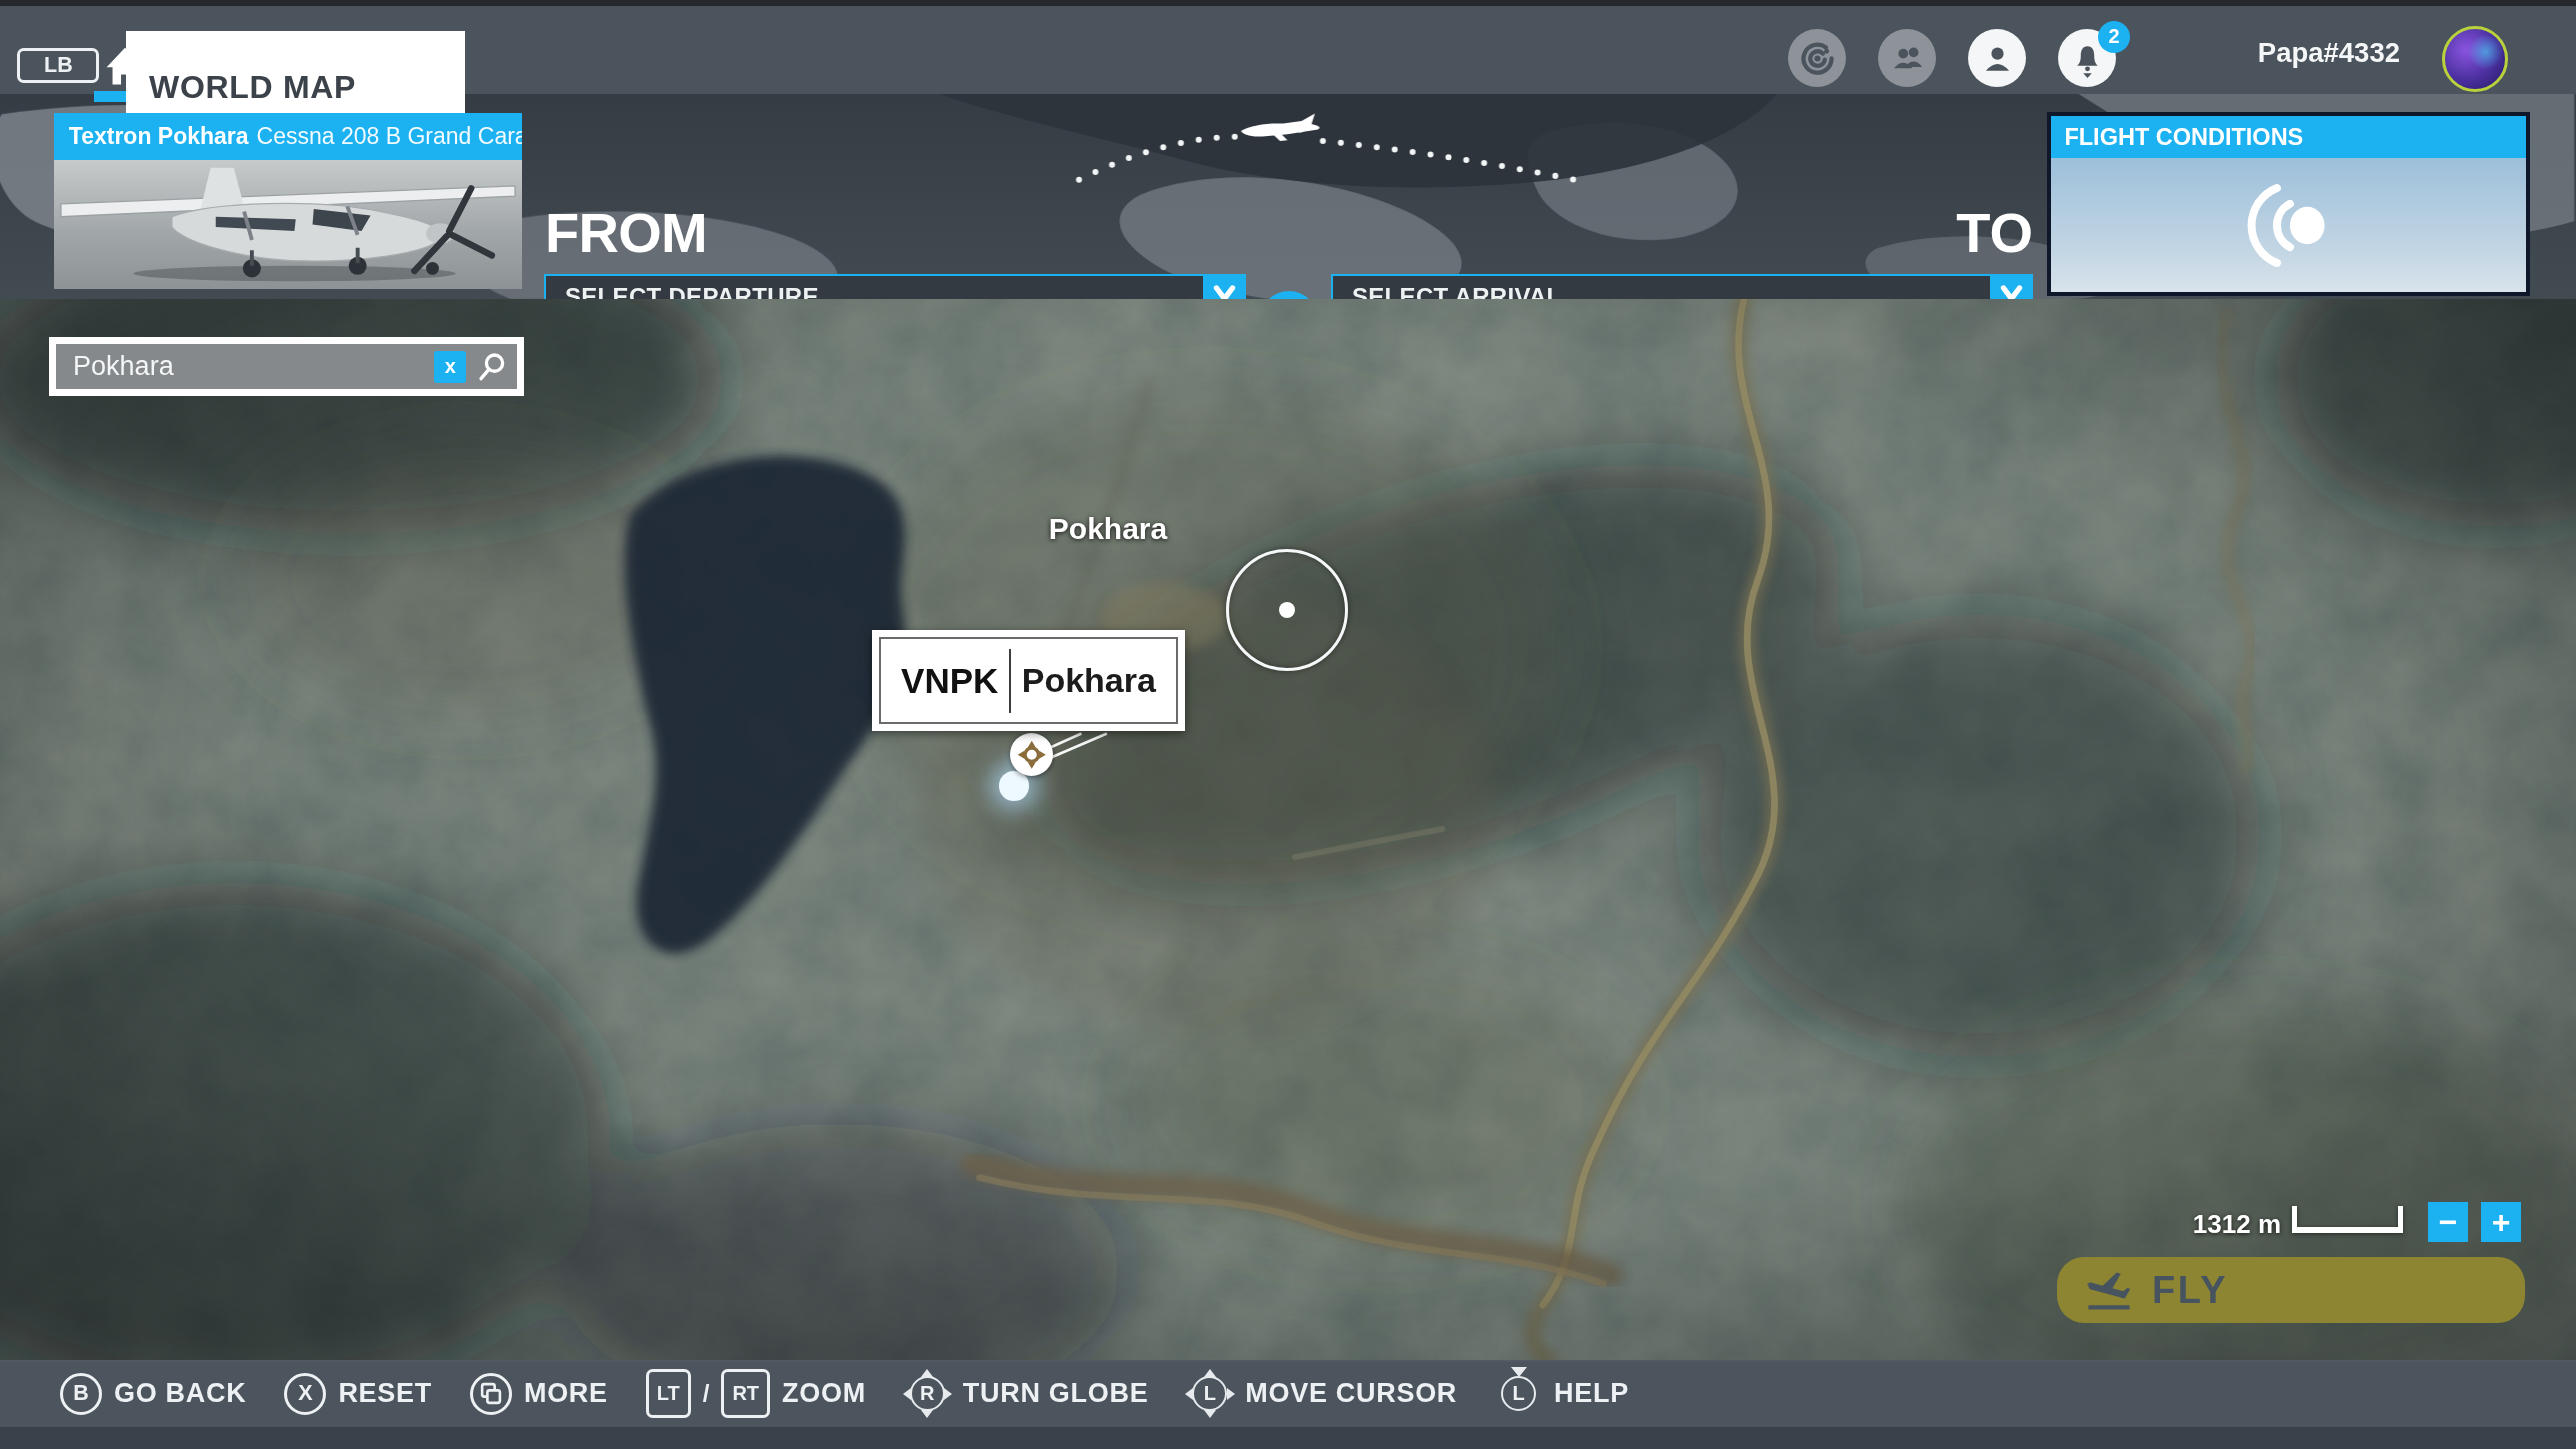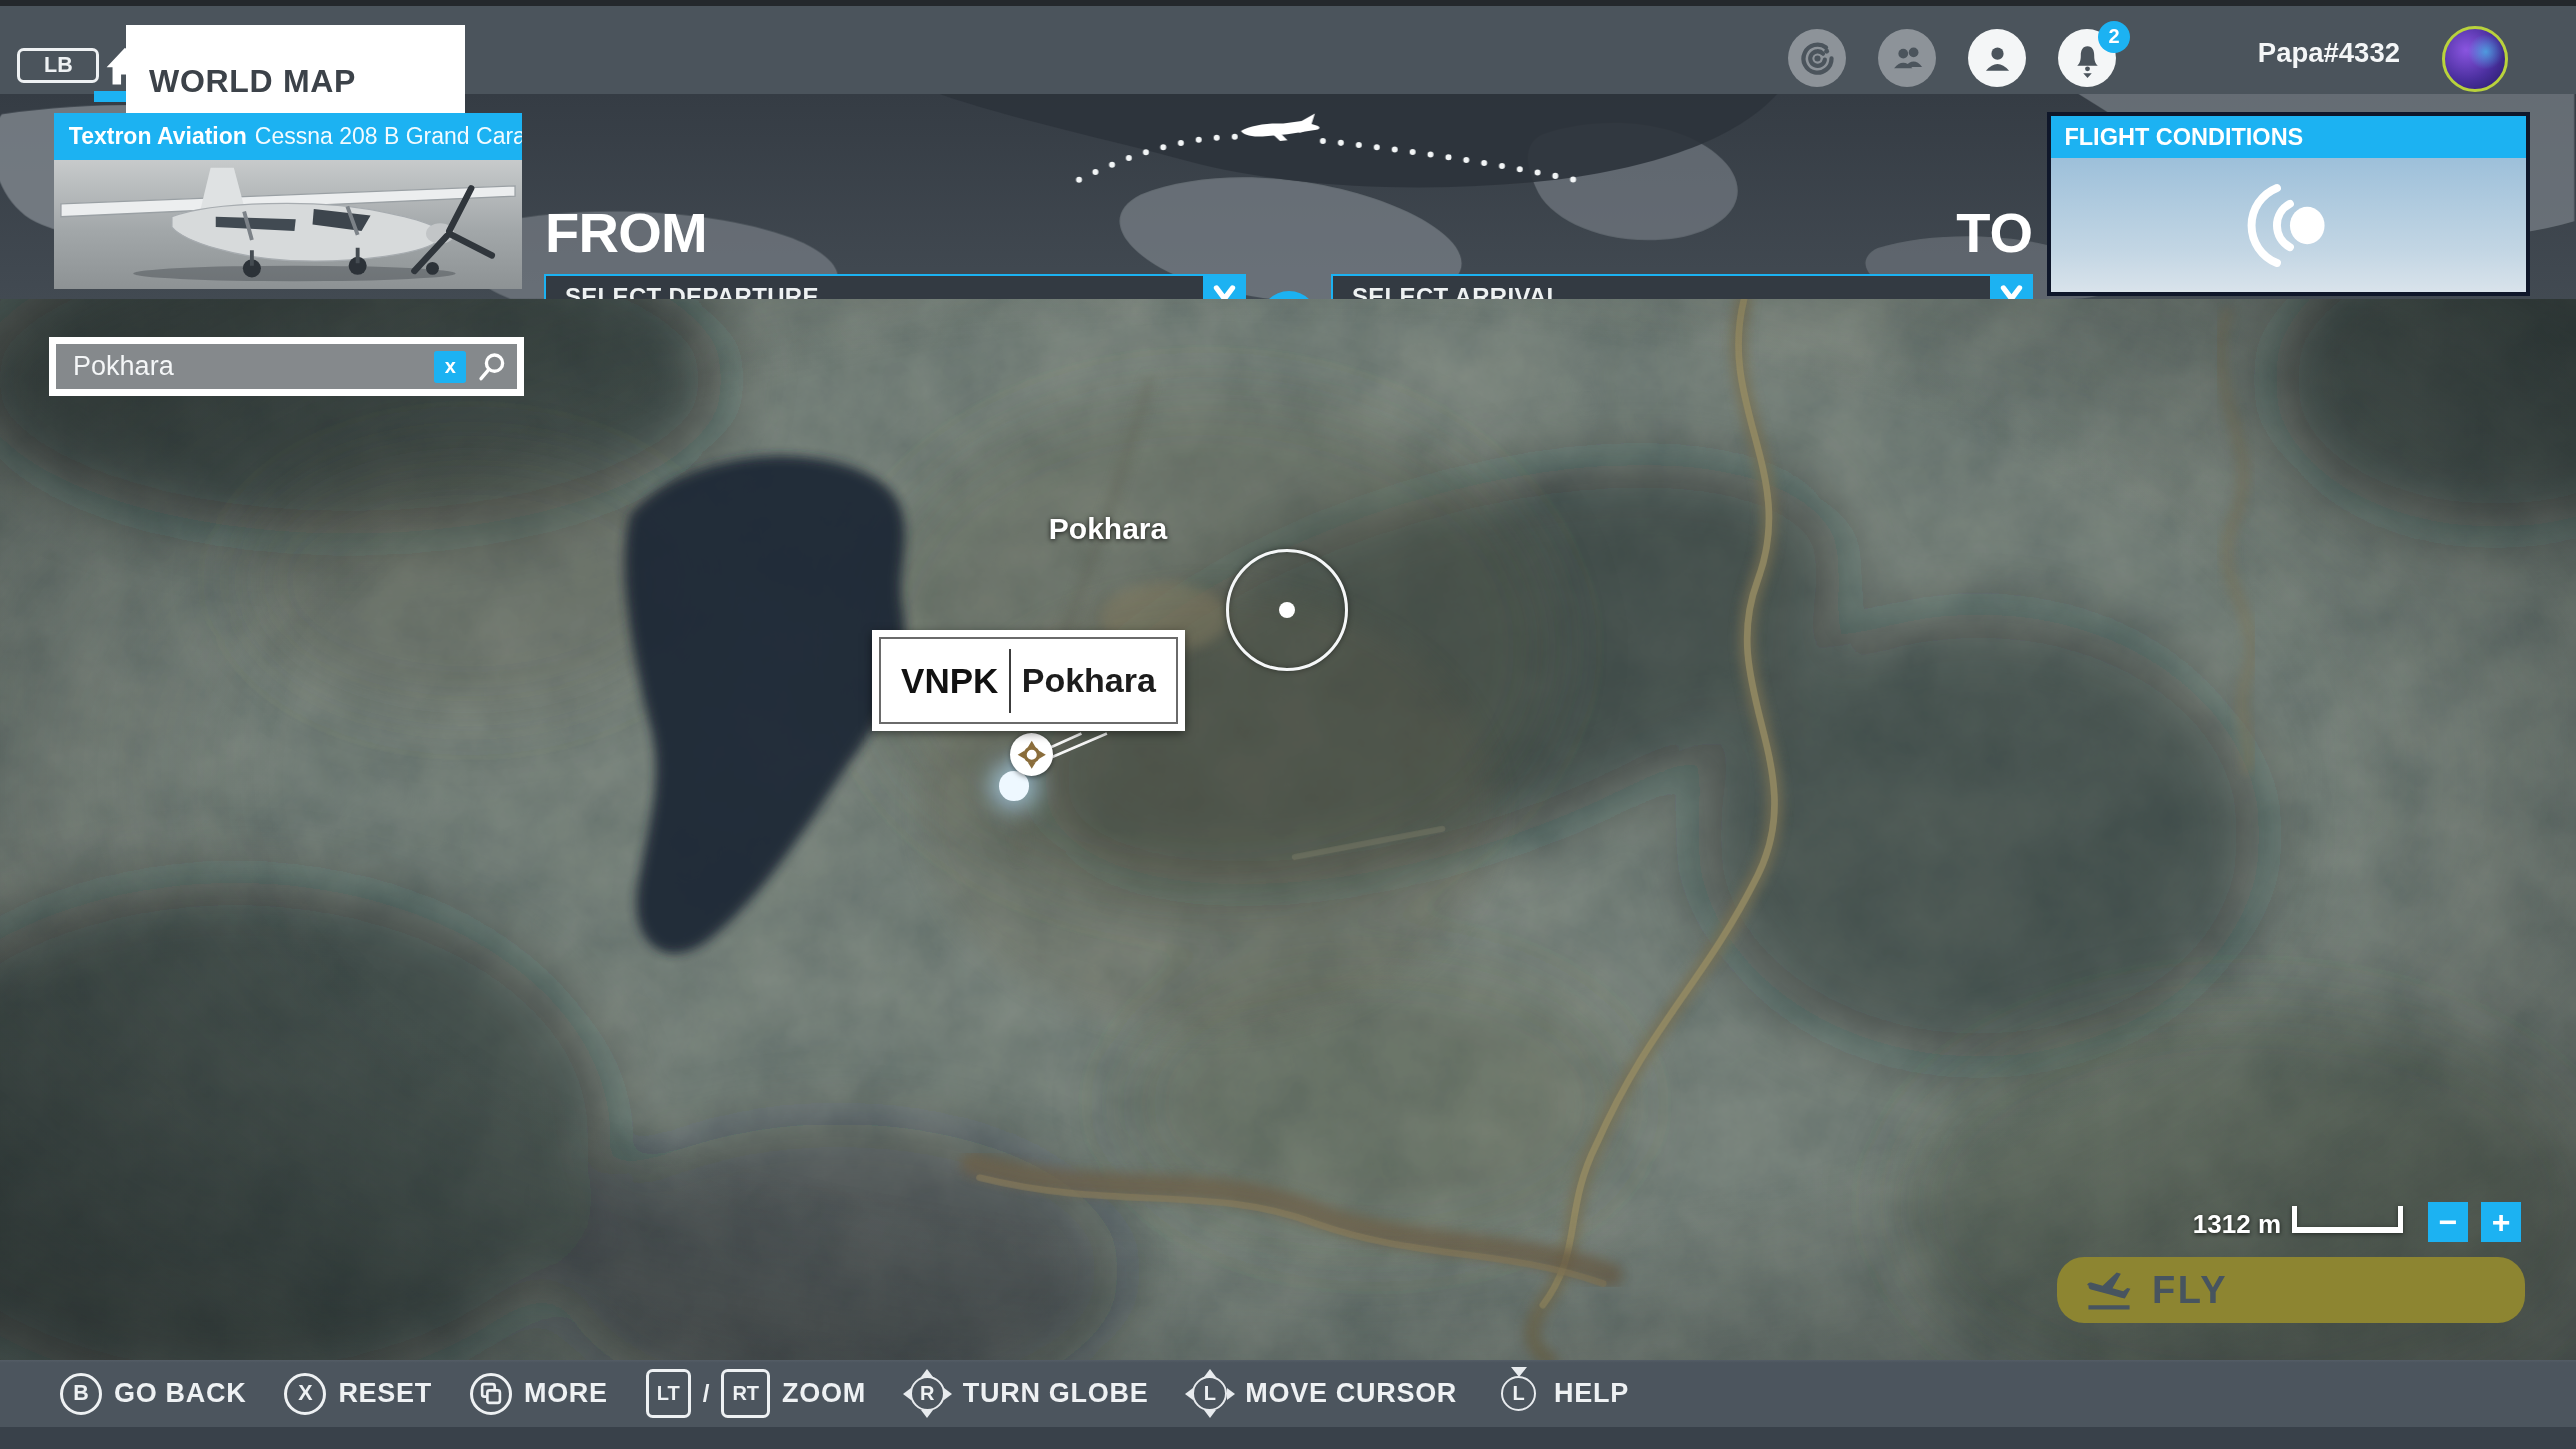--- a/index.html
+++ b/index.html
@@ -6,21 +6,21 @@
   html,body { background:#20262b; }
   body { font-family:"Liberation Sans", sans-serif; }
   .page { position:relative; width:2576px; height:1449px; overflow:hidden; background:#39414a; }
 
   
   .topbar { position:absolute; left:0; top:0; width:2576px; height:94px; background:#4b545c; border-top:6.7px solid #24282c; }
   .lb-key { position:absolute; left:17.4px; top:42px; width:82px; height:35px; border:3.4px solid #eef1f3; border-radius:6.7px;
             color:#eef1f3; font-size:21.5px; font-weight:bold; display:flex; align-items:center; justify-content:center; }
   .home-tab { position:absolute; left:99px; top:38px; width:51px; height:43px; display:flex; align-items:center; justify-content:center; }
   .home-underline { position:absolute; left:94px; top:85px; width:63px; height:10.7px; }
-  .worldmap-tab { position:absolute; left:126px; top:19px; width:339px; height:91px; background:#ffffff;
+  .worldmap-tab { position:absolute; left:126px; top:25px; width:339px; height:91px; background:#ffffff;
                   display:flex; align-items:flex-end; padding:0 0 16px 23px; }
   .worldmap-tab span { font-size:32px; font-weight:bold; color:#3c4249; letter-spacing:0.7px; }
   .top-icon { position:absolute; top:23px; width:58px; height:58px; border-radius:50%;
               display:flex; align-items:center; justify-content:center; }
   .top-icon.dim { background:#8d9399; }
   .top-icon.lit { background:#f4f6f7; }
   .badge { position:absolute; left:2098px; top:14.8px; width:32px; height:32px; border-radius:50%;
            color:#fff; font-size:20px; font-weight:bold; display:flex; align-items:center; justify-content:center; z-index:3;}
   .username { position:absolute; right:176px; top:0; height:94px; display:flex; align-items:center;
               color:#f4f6f7; font-size:27.5px; font-weight:bold; }
@@ -232,21 +232,21 @@
         </g>
       </svg>
     </div>
     <div class="badge accent-bg">2</div>
     <div class="username">Papa#4332</div>
     <div class="avatar"></div>
   </div>
 
   <div class="aircraft-card">
     <div class="aircraft-head accent-bg">
-      <span class="t1">Textron Aviation</span>
+      <span class="t1">Textron Pokhara</span>
       <span class="t2">Cessna 208 B Grand Cara</span>
     </div>
     <div class="aircraft-body">
       <svg width="468" height="129" viewBox="0 0 360 100">
         <ellipse cx="185" cy="88" rx="125" ry="6" fill="rgba(50,55,60,.35)"></ellipse>
         <path d="M4 34 L356 20 L356 28 L4 44 Z" fill="#eceeef" stroke="#9aa0a4" stroke-width="1"></path>
         <path d="M120 6 L138 6 L146 36 L112 39 Z" fill="#dfe2e3"></path>
         <path d="M90 44 C 120 32 205 30 252 40 C 288 47 302 53 298 61 C 288 73 232 80 182 78 C 142 76 100 64 90 52 Z" fill="#d7dadb" stroke="#a7acb0" stroke-width="1"></path>
         <path d="M200 38 L244 43 L237 55 L199 50 Z" fill="#3d454d"></path>
         <path d="M124 44 L186 46 L185 55 L124 52 Z" fill="#414a52"></path>

